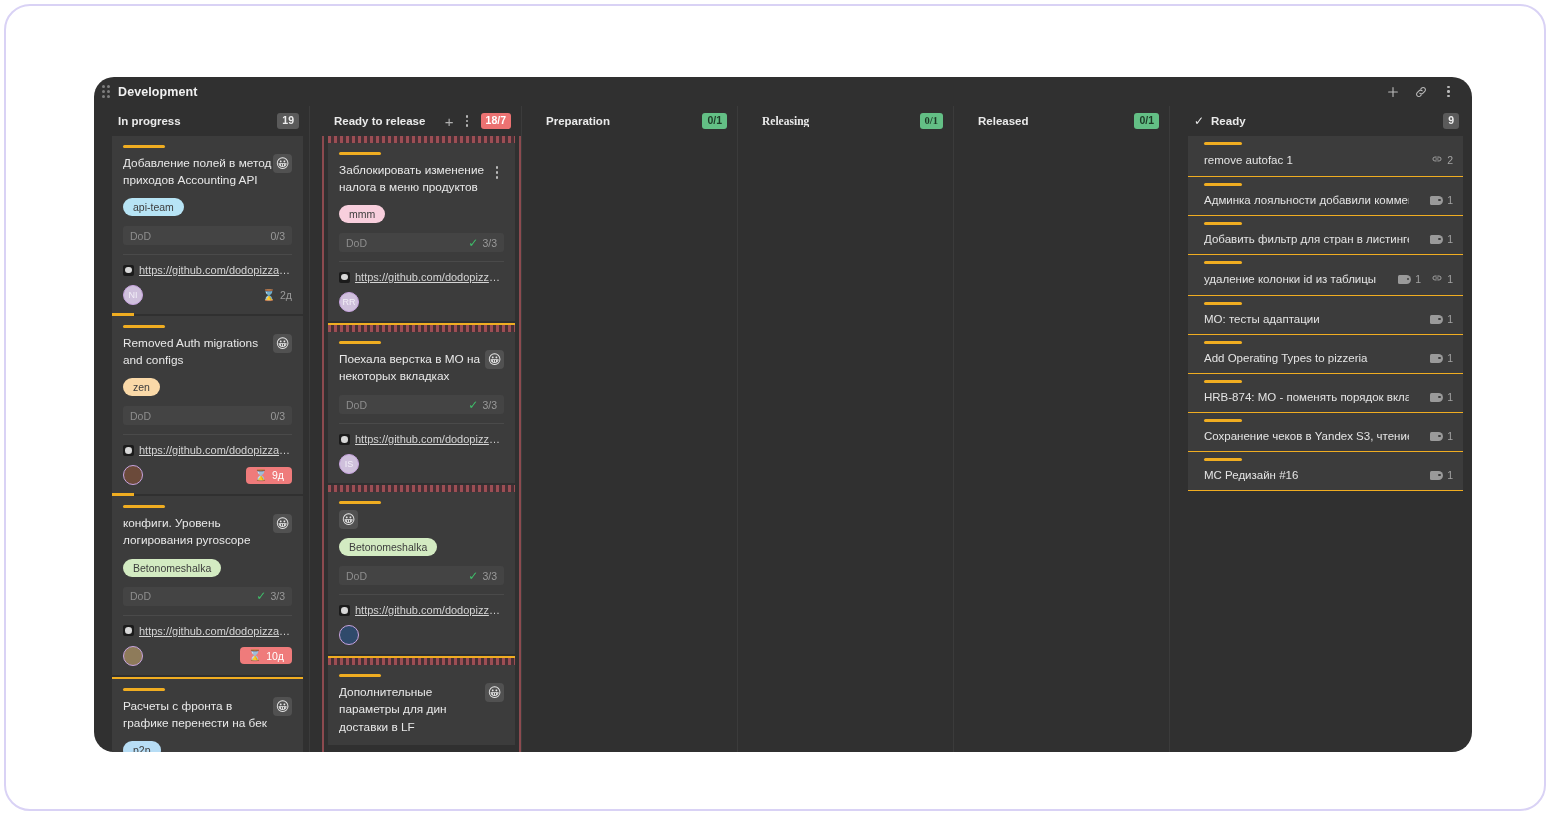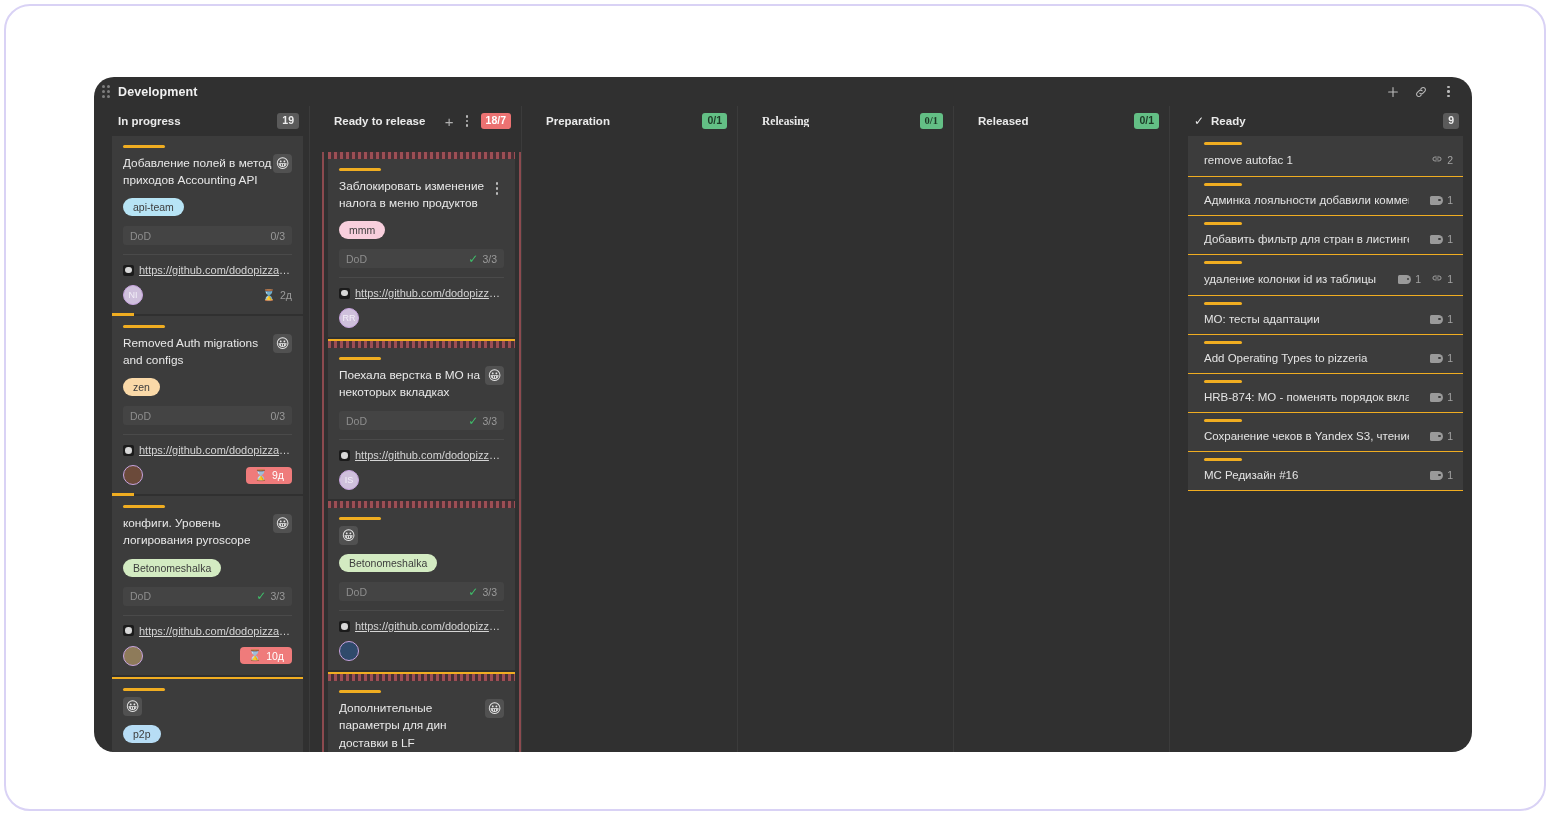--- a/index.html
+++ b/index.html
@@ -136,21 +136,20 @@
   .col-body {
     position: relative;
     flex: 1 1 auto;
     overflow: hidden;
     padding: 0 6px;
   }
   .col-body.wip-over {
     border-left: 2px solid #8c4a4f;
     border-right: 2px solid #8c4a4f;
     padding: 0 4px;
-    margin-top: 16px;
   }
   .wip-stripe {
     height: 7px;
     background: repeating-linear-gradient(90deg,
       #9c4e54 0px, #9c4e54 3px, #463035 3px, #463035 6px);
   }
   .wip-stripe.amber {
     background: repeating-linear-gradient(90deg,
       #9c4e54 0px, #9c4e54 3px, #463035 3px, #463035 6px);
     border-top: 2px solid #f0ad21;
@@ -483,20 +482,21 @@
                 <div class="due overdue">
                   <span class="hourglass">⌛</span>
                   <span>10д</span>
                 </div>
               </div>
             </div>
             <div class="card-sep-amber"></div>
             <div class="card">
               <div class="card-topbar"></div>
               <div class="card-row1">
+                <div class="card-title">Расчеты с фронта в графике перенести на бек</div>
                 <div class="emoji-chip">😀</div>
               </div>
               <div><span class="tag" style="background: rgb(183, 221, 245);">p2p</span></div>
             </div>
           </div>
         </div>
         <div class="col" style="width: 212px;">
           <div class="col-head">
             <span class="col-title">Ready to release</span>
             <span class="col-head-spacer"></span>

